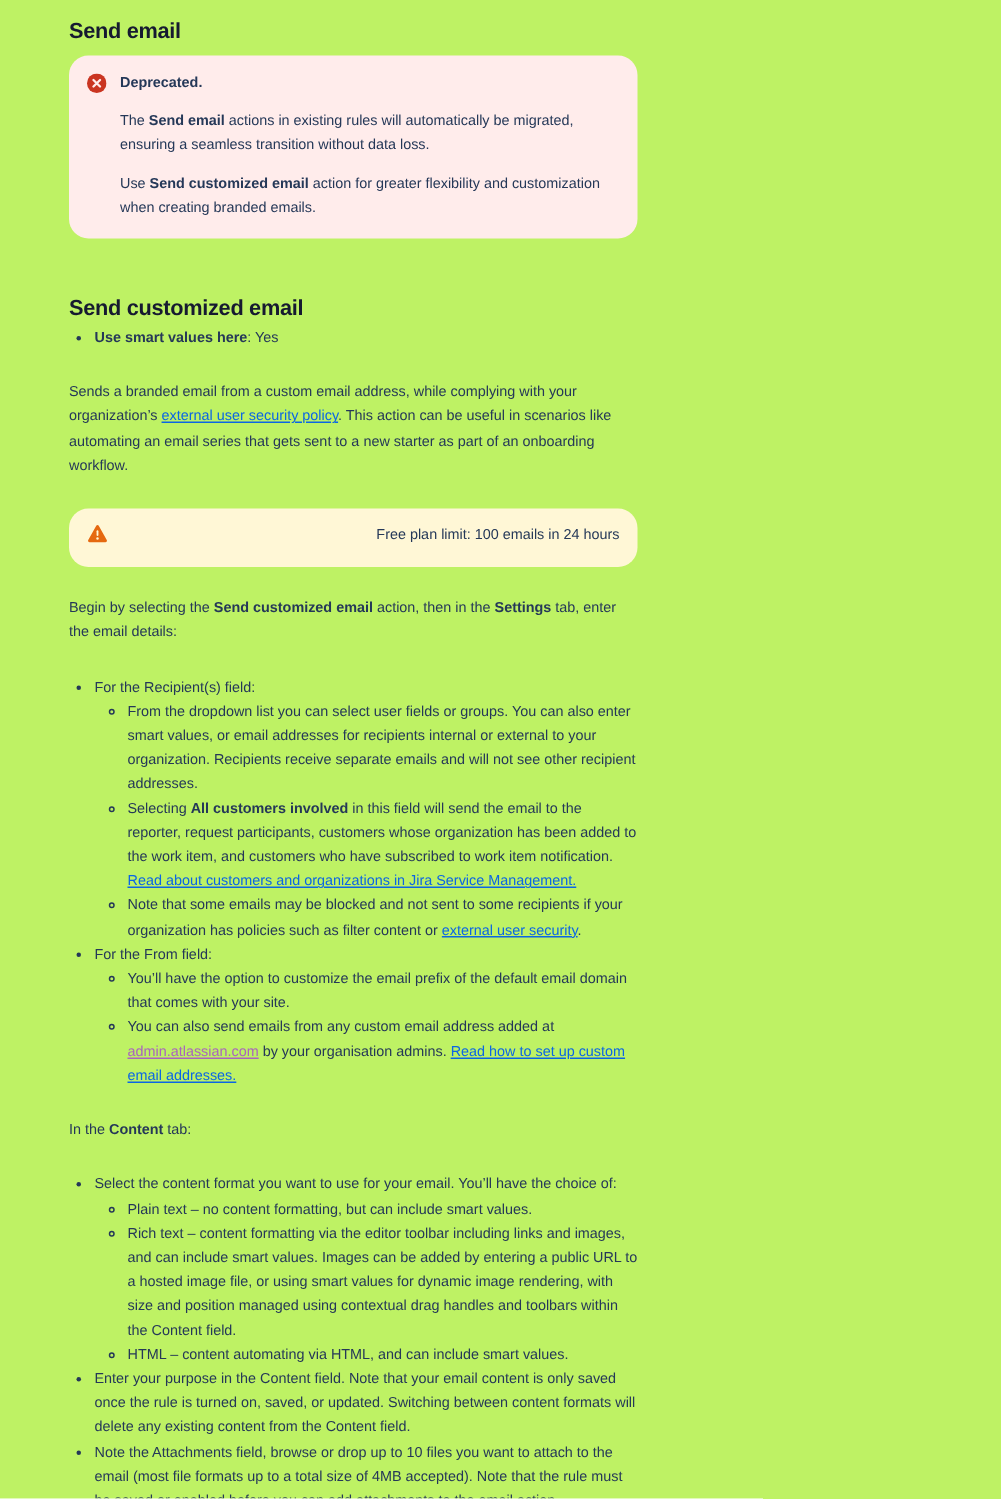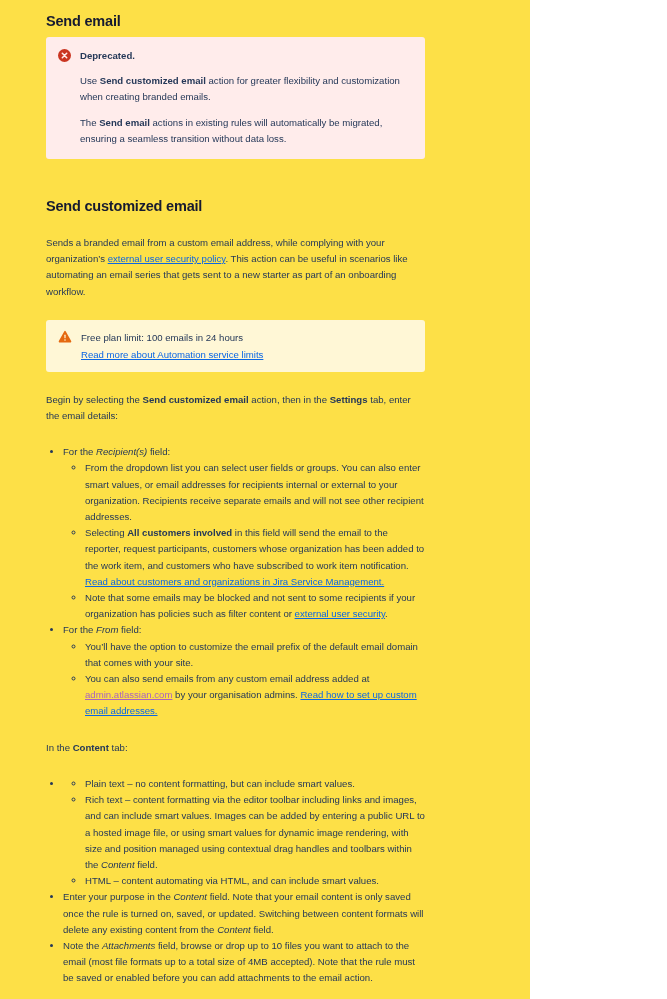--- a/index.html
+++ b/index.html
@@ -9,23 +9,23 @@
     --danger-icon:#ca3521;
     --warning-bg:#fff7d6;
     --warning-icon:#e56910;
     --body-text:#253858;
     --heading-text:#161a30;
   }
   *{box-sizing:border-box;}
   html,body{margin:0;padding:0;background:#fff;}
   .page{
     position:relative;
-    width:530px;
+    width:667px;
     height:999px;
-    background:#fde047;
+    background:#bef264;
     overflow:hidden;
     font-family:"Liberation Sans", sans-serif;
     font-size:9.6px;
     line-height:16.2px;
     color:var(--body-text);
   }
   .content{
     position:absolute;
     left:46px;
     top:12px;
@@ -37,33 +37,33 @@
     color:var(--heading-text);
     font-size:14.5px;
     line-height:18px;
     letter-spacing:-0.2px;
     margin:0;
   }
   h1{margin-bottom:7px;}
   h2{margin-top:38px;margin-bottom:3px;}
   p{margin:20px 0;}
   .bold,.b{font-weight:700;}
-  .italic,.i{font-style:italic;}
+  .italic,.i{}
   a.link{color:var(--link);text-decoration:underline;cursor:pointer;}
   a.visited{color:var(--visited);cursor:pointer;}
   
   .panel{
     display:flex;
     gap:9px;
-    border-radius:3px;
+    border-radius:13px;
     padding:11px 12px;
     margin:4px 0 0 0;
   }
   .panel.danger{background:var(--danger-bg);}
-  .panel.warning{background:var(--warning-bg);margin:12px 0;padding:9px 12px;}
+  .panel.warning{background:var(--warning-bg);margin:12px 0;padding:9px 12px;text-align:right;}
   .panel-icon{flex:0 0 auto;padding-top:1px;}
   .panel-content{flex:1;}
   .panel-title{font-weight:700;}
   .panel .panel-content p{margin:9px 0 1px;}
   .panel.warning .panel-content{line-height:17px;}
   
   ul{margin:7px 0;padding-left:17px;list-style:disc;}
   ul ul{margin:0;padding-left:22px;list-style:circle;}
   li{margin:0;}
   ul.smart-values{margin:2px 0 9px 0;}
@@ -78,43 +78,43 @@
 
     <div class="panel danger">
       <span class="panel-icon">
         <svg width="13" height="13" viewBox="0 0 16 16" aria-hidden="true">
           <circle cx="8" cy="8" r="8" style="fill:var(--danger-icon)"></circle>
           <path d="M5.3 5.3 L10.7 10.7 M10.7 5.3 L5.3 10.7" stroke="#ffeceb" stroke-width="1.9" stroke-linecap="round" fill="none"></path>
         </svg>
       </span>
       <div class="panel-content">
         <div class="panel-title">Deprecated.</div>
+        <p><span>The </span><span class="b">Send email</span><span> actions in existing rules will automatically be migrated, ensuring a seamless transition without data loss.</span></p>
         <p><span>Use </span><span class="b">Send customized email</span><span> action for greater flexibility and customization when creating branded emails.</span></p>
-        <p><span>The </span><span class="b">Send email</span><span> actions in existing rules will automatically be migrated, ensuring a seamless transition without data loss.</span></p>
       </div>
     </div>
 
     <h2>Send customized email</h2>
 
+    <ul class="smart-values">
+      <li><span class="b">Use smart values here</span><span>: Yes</span></li>
+    </ul>
 
     <p><span>Sends a branded email from a custom email address, while complying with your organization’s </span><a href="#" class="link">external user security policy</a><span>. This action can be useful in scenarios like automating an email series that gets sent to a new starter as part of an onboarding workflow.</span></p>
 
     <div class="panel warning">
       <span class="panel-icon">
         <svg width="14" height="14" viewBox="0 0 16 16" aria-hidden="true">
           <path d="M7.05 1.7 L0.95 12.5 a1.2 1.2 0 0 0 1.05 1.8 h12 a1.2 1.2 0 0 0 1.05 -1.8 L8.95 1.7 a1.1 1.1 0 0 0 -1.9 0 Z" style="fill:var(--warning-icon)"></path>
           <rect x="7.3" y="5.2" width="1.4" height="4.3" rx="0.7" fill="#fff7d6"></rect>
           <circle cx="8" cy="11.4" r="0.95" fill="#fff7d6"></circle>
         </svg>
       </span>
       <div class="panel-content">
         <div>Free plan limit: 100 emails in 24 hours</div>
-        <div>
-          <a href="#" class="link">Read more about Automation service limits</a>
-        </div>
       </div>
     </div>
 
     <p><span>Begin by selecting the </span><span class="b">Send customized email</span><span> action, then in the </span><span class="b">Settings</span><span> tab, enter the email details:</span></p>
 
     <ul class="doc-list">
       <li>
         <span><span>For the </span><span class="i">Recipient(s)</span><span> field:</span></span>
         <ul>
           <li><span>From the dropdown list you can select user fields or groups. You can also enter smart values, or email addresses for recipients internal or external to your organization. Recipients receive separate emails and will not see other recipient addresses.</span></li>
@@ -128,20 +128,21 @@
           <li><span>You’ll have the option to customize the email prefix of the default email domain that comes with your site.</span></li>
           <li><span>You can also send emails from any custom email address added at </span><a href="#" class="visited">admin.atlassian.com</a><span> by your organisation admins. </span><a href="#" class="link">Read how to set up custom email addresses.</a></li>
         </ul>
       </li>
     </ul>
 
     <p><span>In the </span><span class="b">Content</span><span> tab:</span></p>
 
     <ul class="doc-list">
       <li>
+        <span><span>Select the content format you want to use for your email. You’ll have the choice of:</span></span>
         <ul>
           <li><span>Plain text – no content formatting, but can include smart values.</span></li>
           <li><span>Rich text – content formatting via the editor toolbar including links and images, and can include smart values. Images can be added by entering a public URL to a hosted image file, or using smart values for dynamic image rendering, with size and position managed using contextual drag handles and toolbars within the </span><span class="i">Content</span><span> field.</span></li>
           <li><span>HTML – content automating via HTML, and can include smart values.</span></li>
         </ul>
       </li>
       <li><span>Enter your purpose in the </span><span class="i">Content</span><span> field. Note that your email content is only saved once the rule is turned on, saved, or updated. Switching between content formats will delete any existing content from the </span><span class="i">Content</span><span> field.</span></li>
       <li><span>Note the </span><span class="i">Attachments</span><span> field, browse or drop up to 10 files you want to attach to the email (most file formats up to a total size of 4MB accepted). Note that the rule must be saved or enabled before you can add attachments to the email action.</span></li>
     </ul>
 

